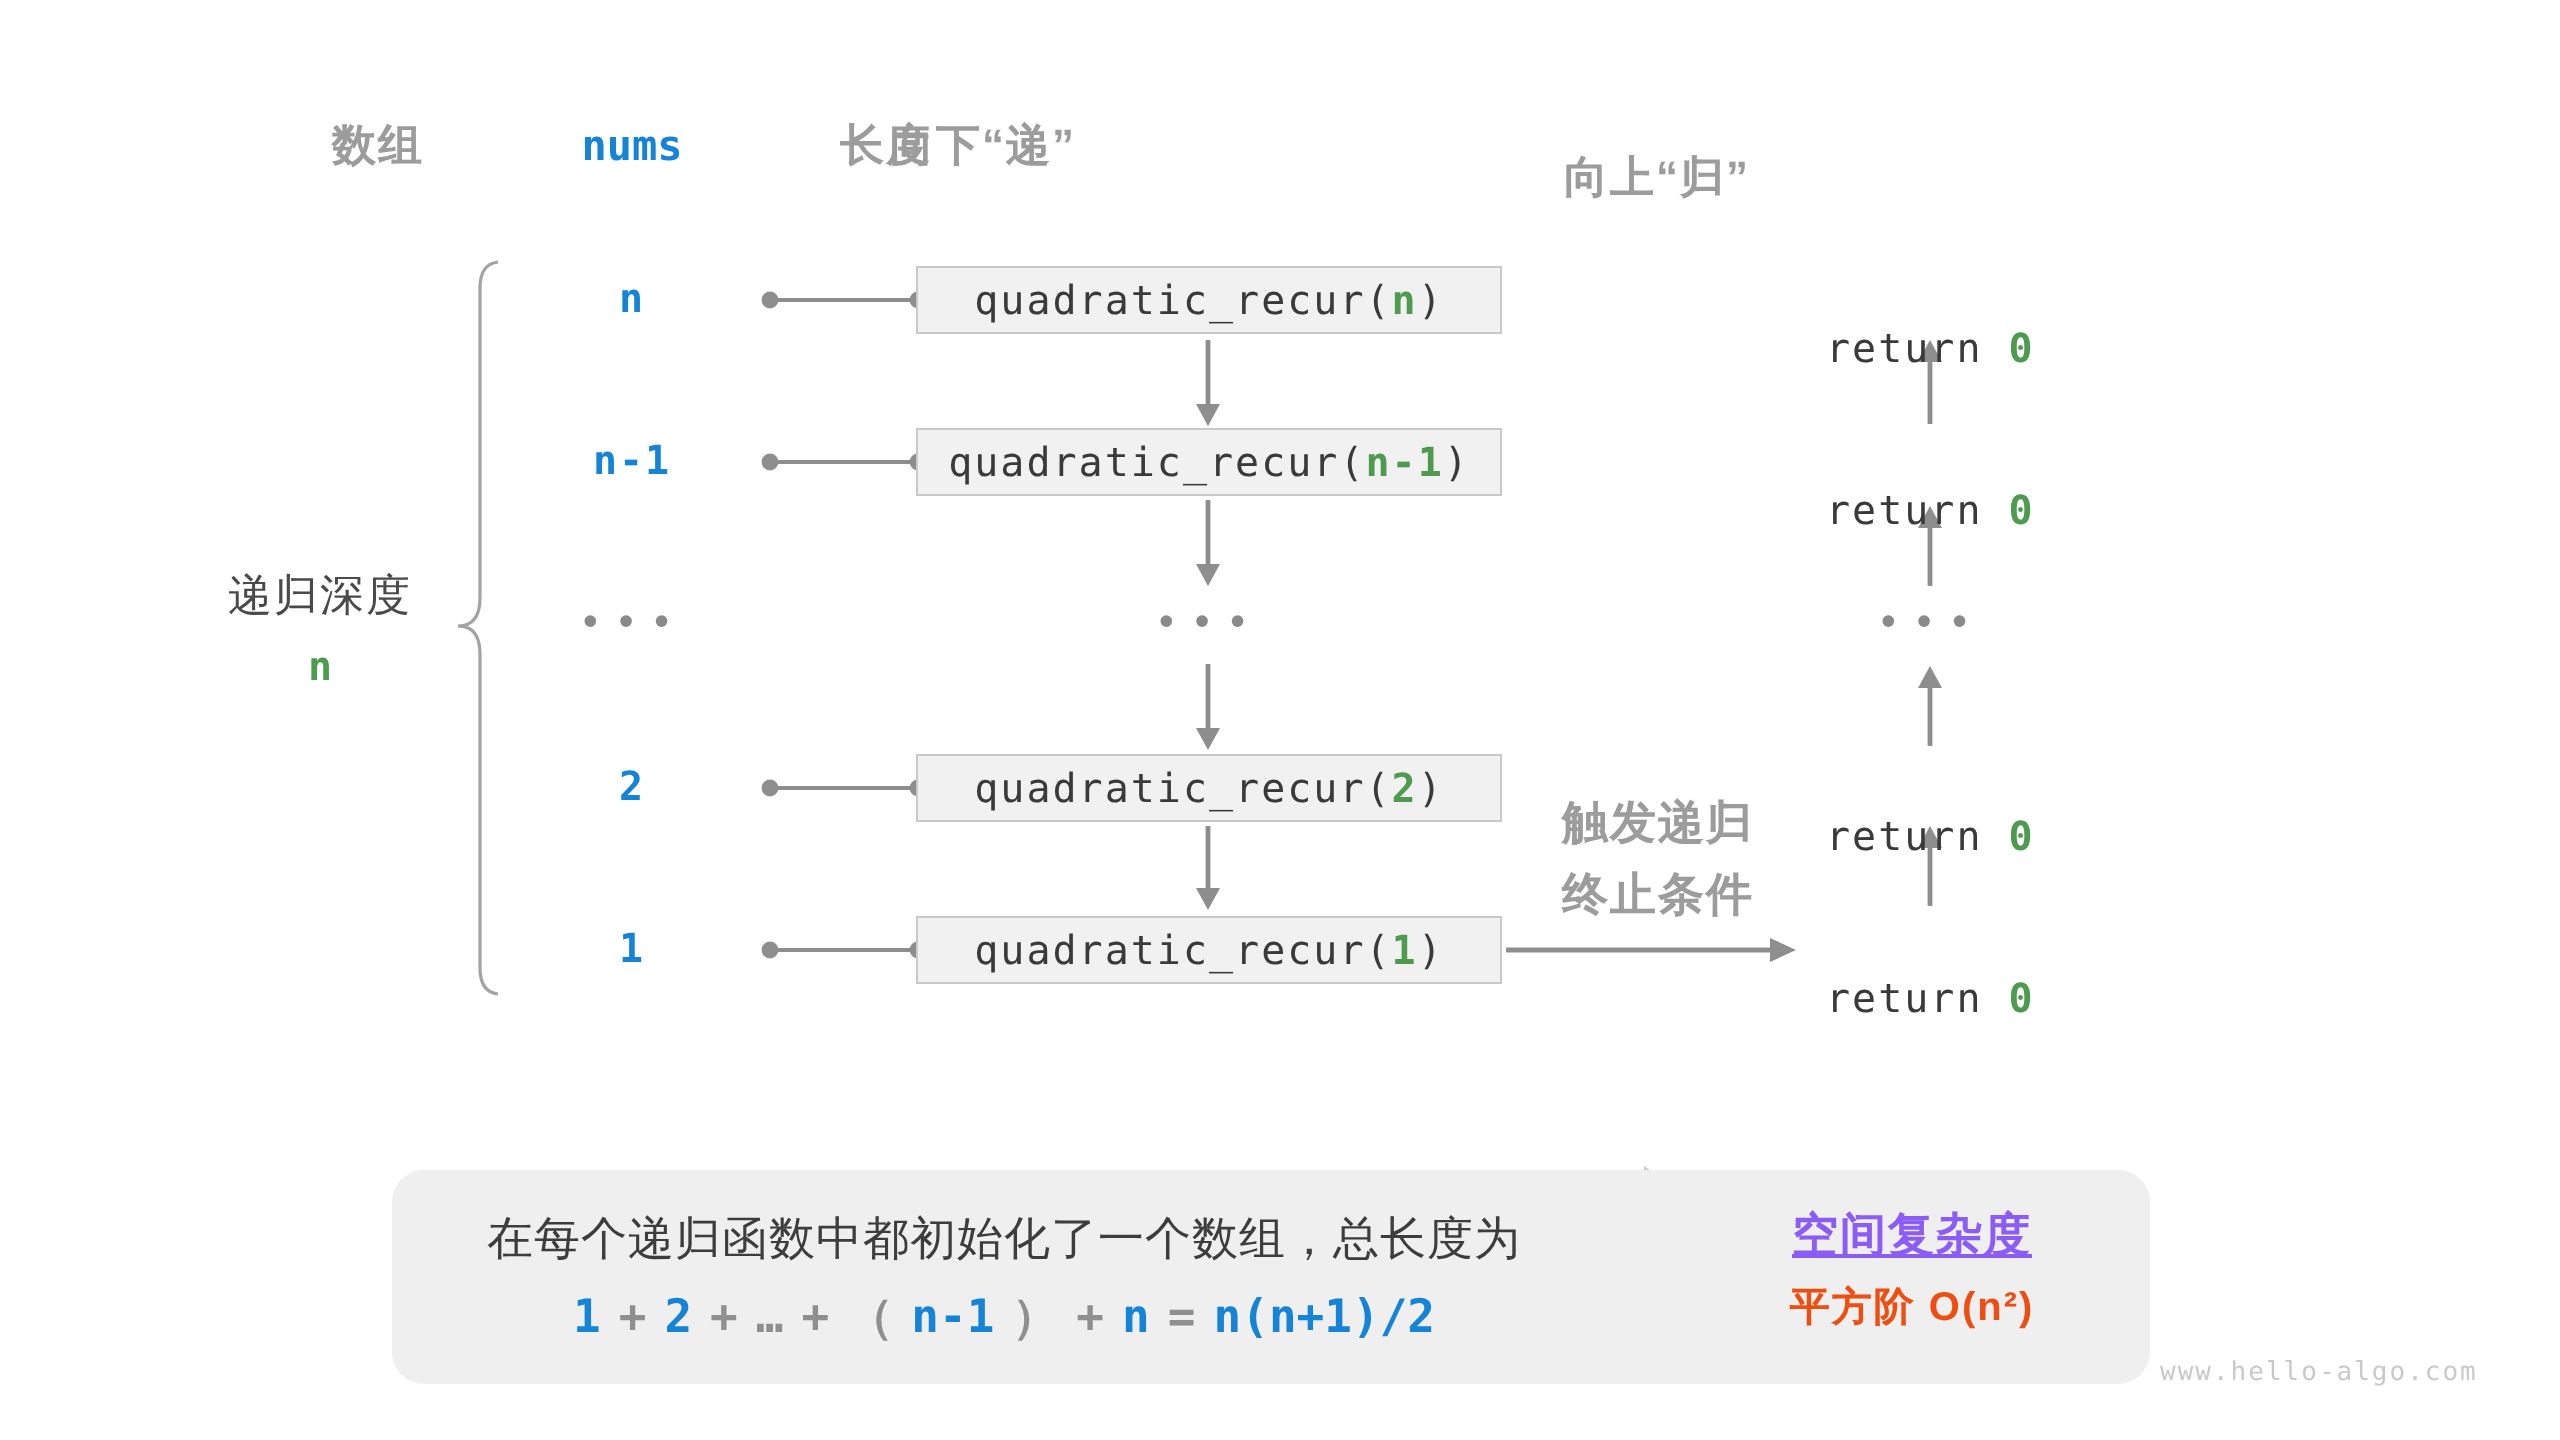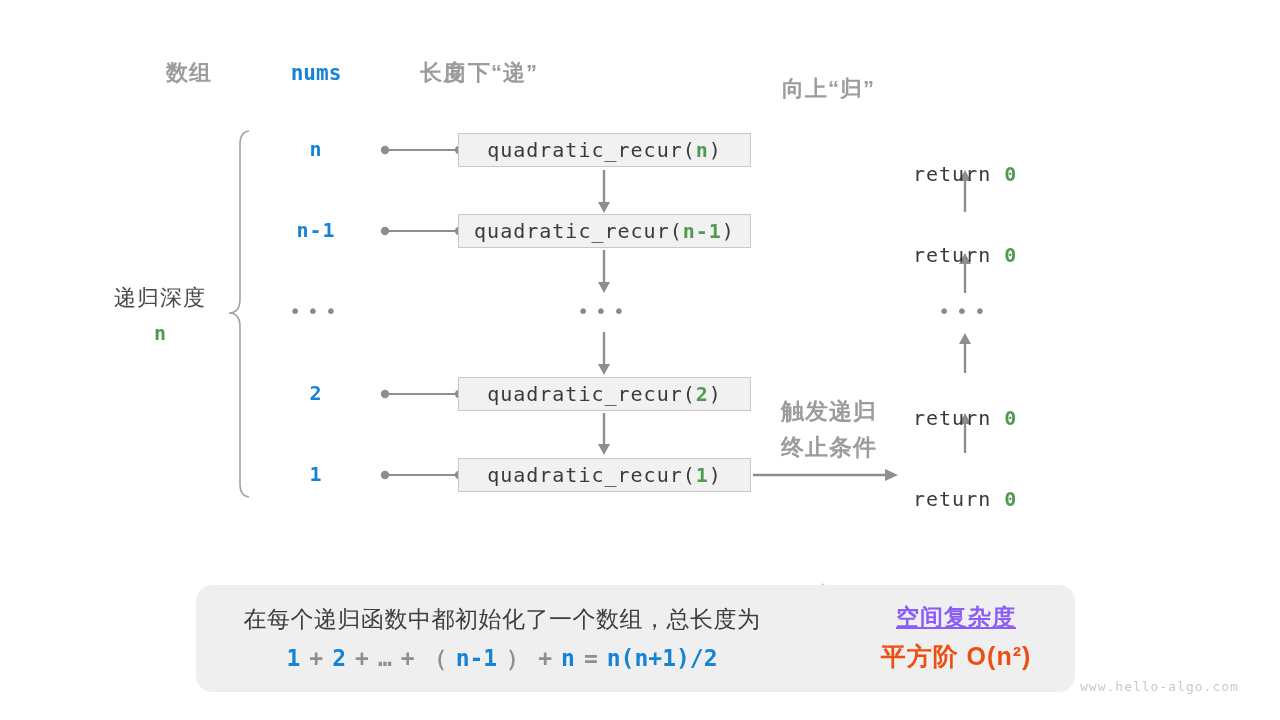--- a/index.html
+++ b/index.html
@@ -27,21 +27,21 @@
   .panel{position:absolute;left:196px;top:543px;width:879px;height:107px;background:#efefef;border-radius:16px;margin-top:42px;}
   .panel-line1{position:absolute;left:36px;top:19px;width:540px;text-align:center;
                font-size:23px;color:#3d3d3d;letter-spacing:0.5px;}
   .formula{position:absolute;left:36px;top:58px;width:540px;display:flex;justify-content:center;
            align-items:baseline;gap:9px;font-size:23px;font-weight:700;}
   .formula .b{color:#1583d6;}
   .formula .g{color:#8f8f8f;}
   .result-title{position:absolute;left:640px;top:17px;width:240px;text-align:center;
                 font-size:23px;font-weight:700;color:#8b5cf6;letter-spacing:1px;text-decoration:underline;}
   .result-value{position:absolute;left:640px;top:55px;width:240px;text-align:center;
-                font-size:25px;font-weight:700;color:#ee4e11;letter-spacing:1px;}
+                font-size:20px;font-weight:700;color:#ee4e11;letter-spacing:1px;}
   .footer{position:absolute;left:1080px;top:679px;font-size:13px;color:#c9c9c9;letter-spacing:1px;}
   svg.layer{position:absolute;left:0;top:0;pointer-events:none;}
 </style>
 </head>
 <body>
 
 <div class="canvas">
 
   <svg class="layer" width="1280" height="720" viewBox="0 0 1280 720">
 

